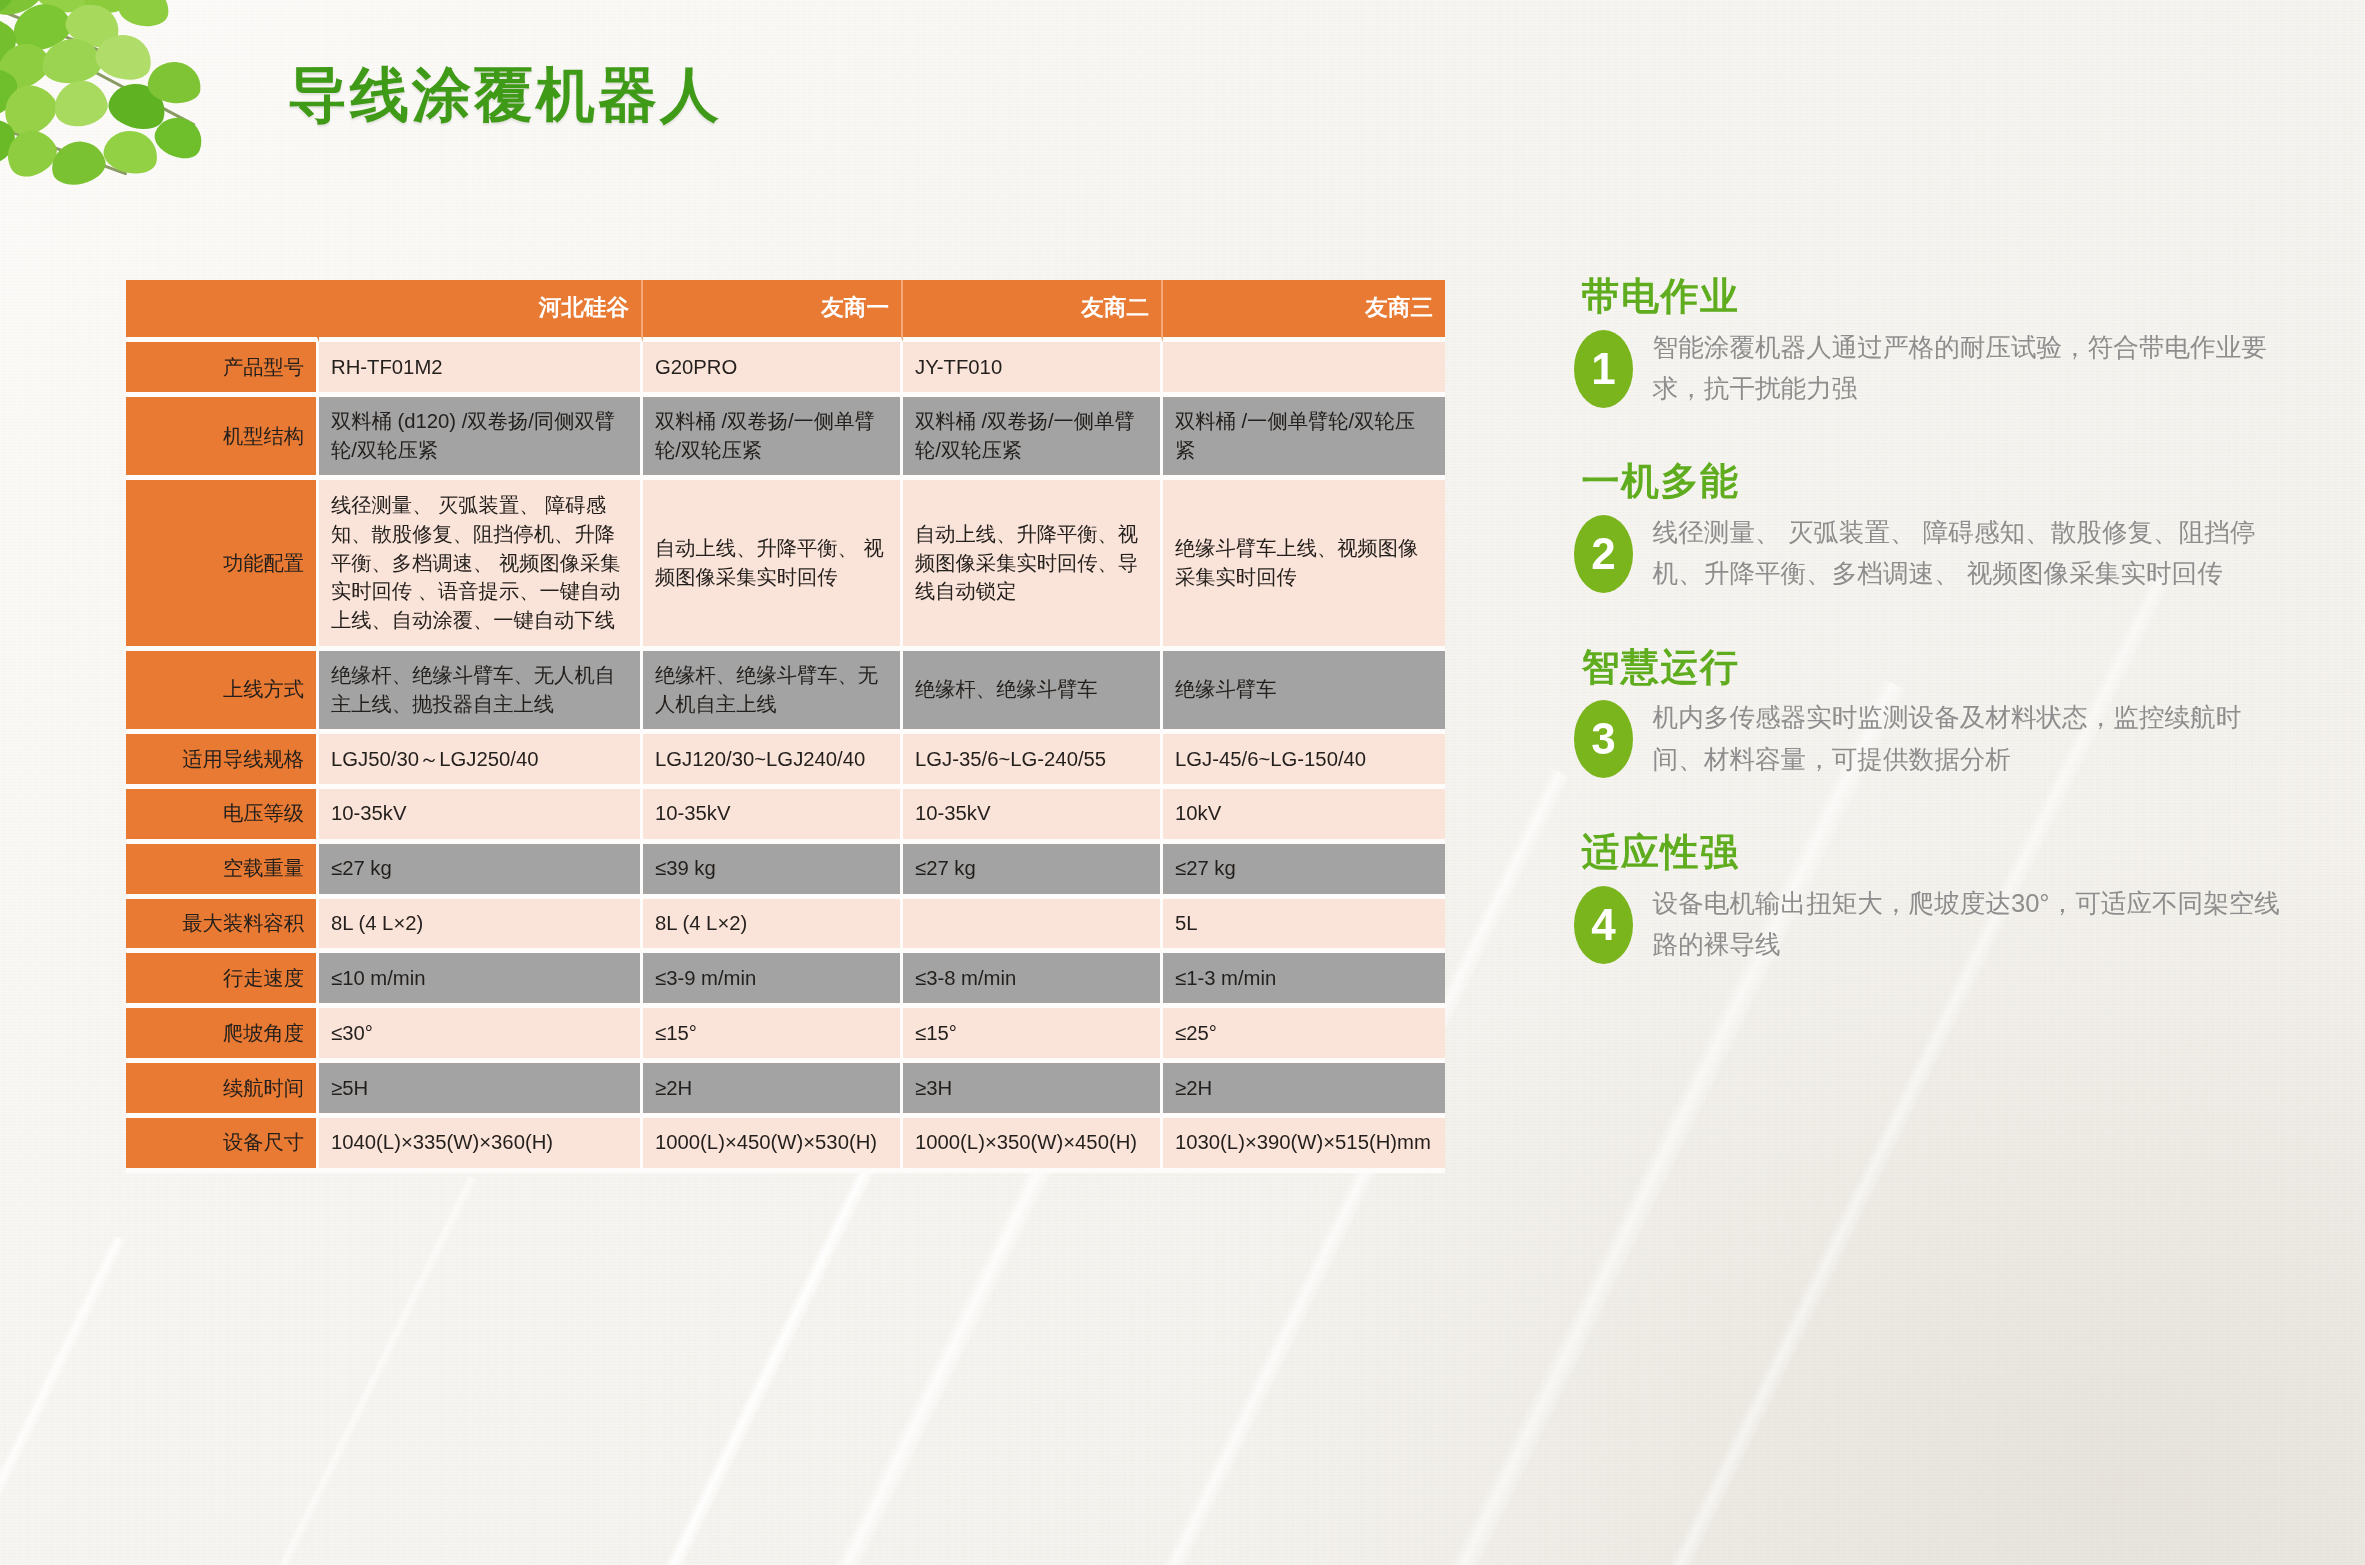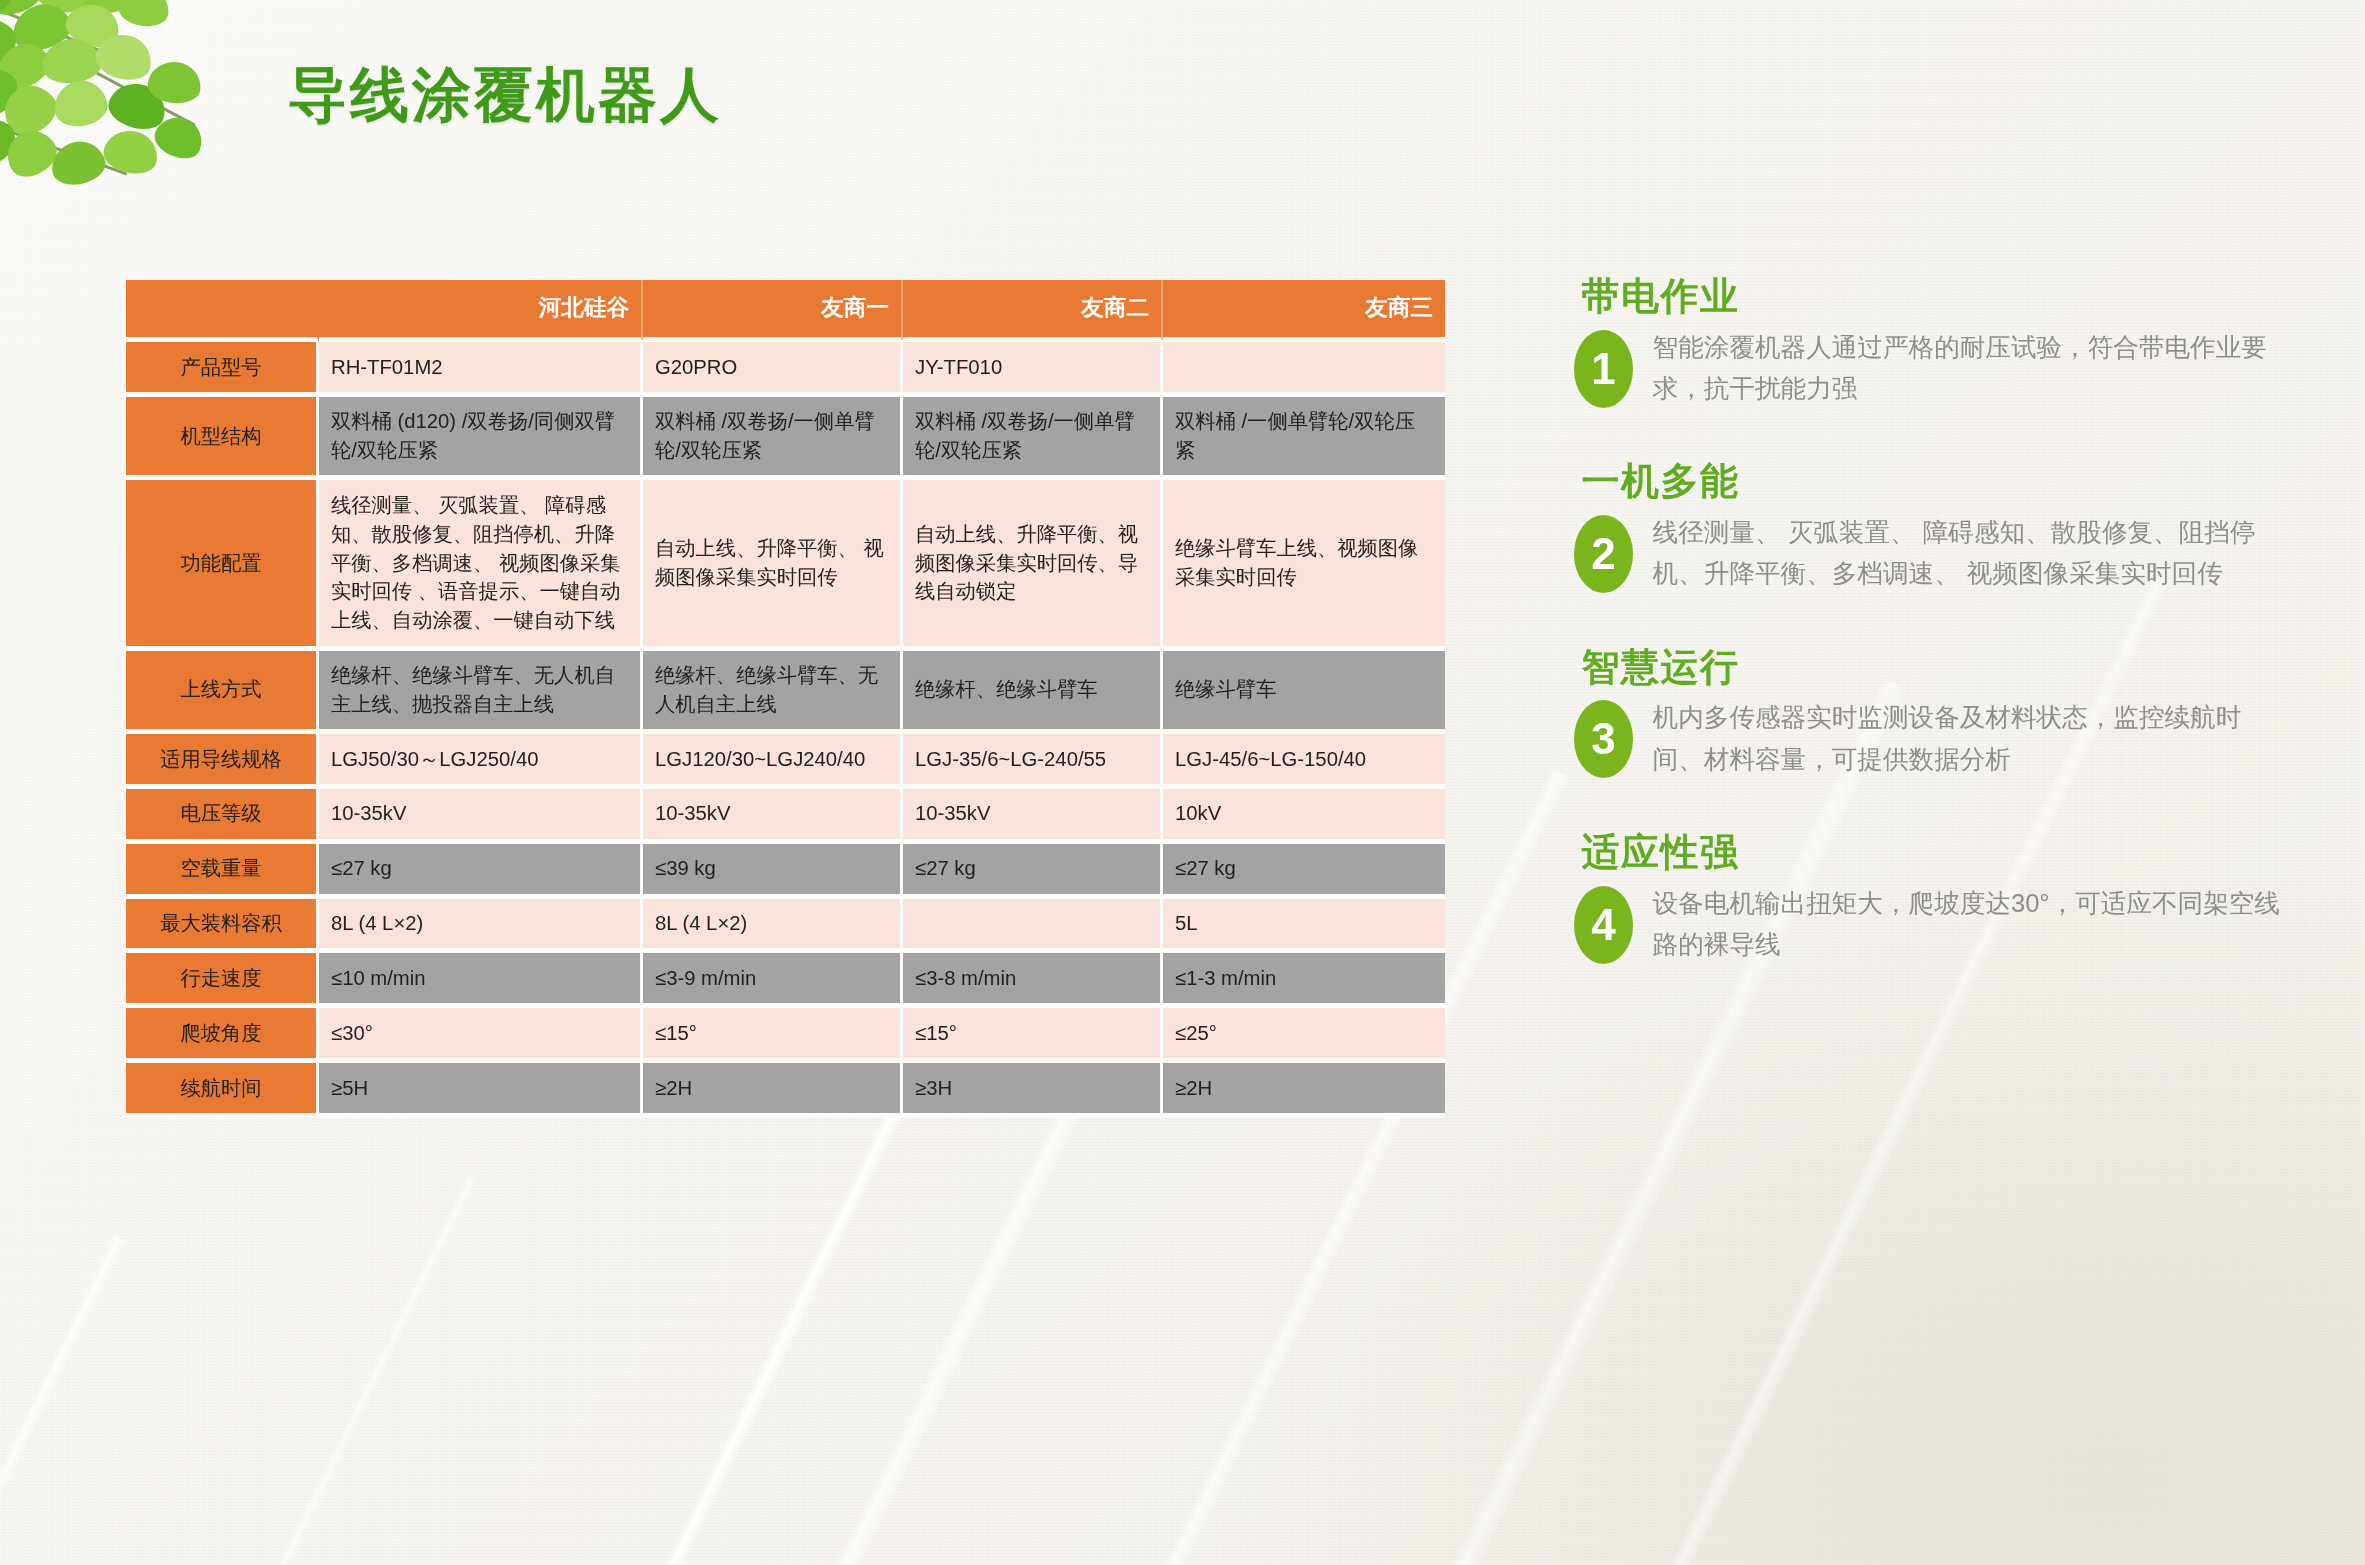--- a/index.html
+++ b/index.html
@@ -43,21 +43,21 @@
 
   
   .tbl{position:absolute;left:126px;top:280px;width:1319px;border-collapse:separate;border-spacing:0;}
   .tbl td,.tbl th{vertical-align:middle;padding:10.5px 12px;font-size:20.3px;color:#231f1c;
     border-right:3px solid #fdfcfa;border-bottom:5.3px solid #fdfcfa;line-height:1.42;}
   .tbl tr td:last-child,.tbl tr th:last-child{border-right:none;}
   .hdr th{background:#e87a33;color:#ffffff;font-weight:bold;text-align:right;
     font-size:22.6px;height:36px;border-right:2.3px solid #f5a878;border-bottom:5.3px solid #fdfcfa;}
   .hdr th.blank{background:#e87a33;border-right:2.3px solid #e87a33;}
   .hdr th.c3{border-right:none;padding-left:40px;}
-  .lbl{background:#e87a33;color:#ffffff;text-align:center;font-size:21px;white-space:nowrap;
+  .lbl{background:#e87a33;color:#ffffff;text-align:right;font-size:21px;white-space:nowrap;
        border-right:3px solid #fdfcfa;}
   .rA td{background:#fae3d8;}
   .rB td{background:#a3a3a3;}
   .rA td.lbl,.rB td.lbl{background:#e87a33;}
   col.cl{width:193px;}
   col.c1{width:324px;}
   col.c2{width:260px;}
   col.c3{width:260px;}
   col.c4{width:282px;}
 
@@ -202,20 +202,27 @@
         <td>≤15°</td>
         <td>≤25°</td>
       </tr>
     <tr class="rB">
         <td class="lbl">续航时间</td>
         <td>≥5H</td>
         <td>≥2H</td>
         <td>≥3H</td>
         <td>≥2H</td>
       </tr>
+    <tr class="rA">
+        <td class="lbl">设备尺寸</td>
+        <td>1040(L)×335(W)×360(H)</td>
+        <td>1000(L)×450(W)×530(H)</td>
+        <td>1000(L)×350(W)×450(H)</td>
+        <td>1030(L)×390(W)×515(H)mm</td>
+      </tr>
   </tbody>
 </table>
 
 <div class="features">
   <div class="feat">
     <div class="feat-title">带电作业</div>
     <div class="feat-body">
       <div class="badge">1</div>
       <div class="feat-text">智能涂覆机器人通过严格的耐压试验，符合带电作业要求，抗干扰能力强</div>
     </div>

